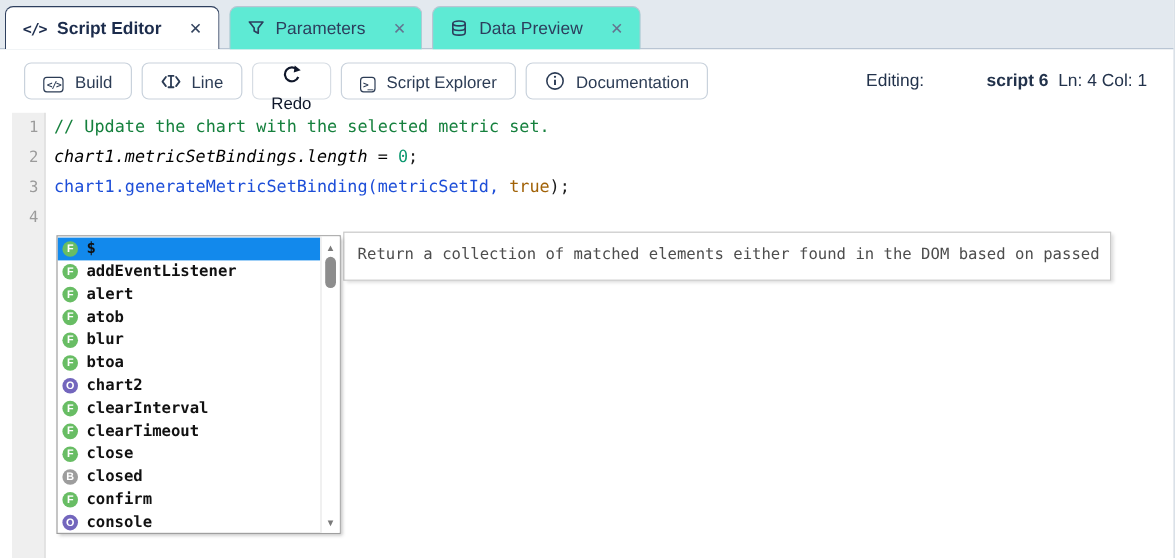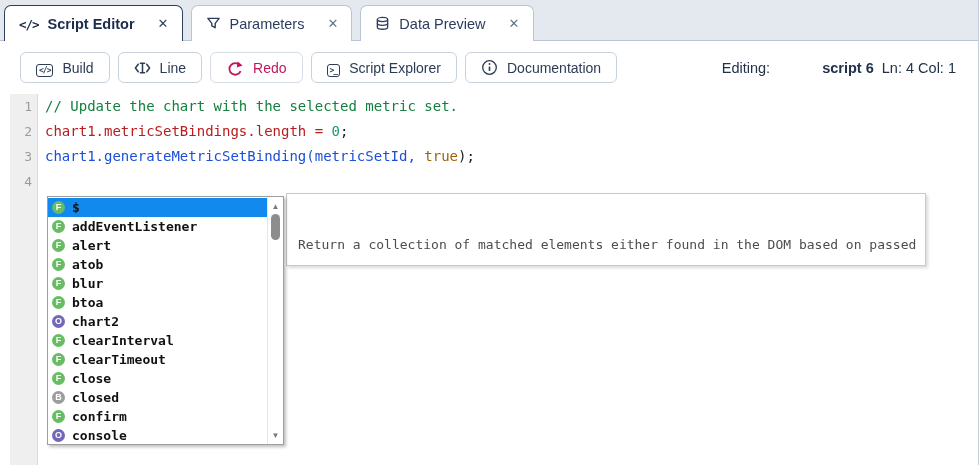--- a/index.html
+++ b/index.html
@@ -26,21 +26,21 @@
     z-index: 3;
   }
   .tab {
     display: flex; align-items: center; gap: 9px;
     height: 36px;
     padding: 0 13px 0 14px;
     margin-right: 8px;
     border: 1px solid #b9c5d3;
     border-bottom: none;
     border-radius: 7px 7px 0 0;
-    background: #ffffff;
+    background: #5eead4;
     color: #2c3e5d;
     font-size: 14.5px;
     cursor: default;
     position: relative;
     top: 1px;
   }
   .tab.active {
     background: #ffffff;
     border-color: #2e3f5e;
     font-weight: bold;
@@ -75,21 +75,21 @@
     height: 31px;
     padding: 0 15px;
     border: 1px solid #c9d2dc;
     border-radius: 6px;
     background: #fff;
     color: #2c3c55;
     font-size: 14px;
     font-family: "Liberation Sans", sans-serif;
     cursor: pointer;
   }
-  .tb-btn.disabled { color: #be185d; border-color: #d7dde4; cursor: default; }
+  .tb-btn.disabled { color: #0f172a; border-color: #d7dde4; cursor: default; flex-direction: column; }
   .tb-btn .boxed {
     font-family: "DejaVu Sans Mono", monospace;
     font-size: 8px; font-weight: bold;
     border: 1.5px solid currentColor;
     border-radius: 3px;
     padding: 1px 2px;
     letter-spacing: -1px;
     line-height: 1.1;
   }
   .tb-btn svg { display: block; }
@@ -194,21 +194,21 @@
     background: #fff;
     border: 1px solid #c9c9c9;
     box-shadow: 2px 2px 3px rgba(0,0,0,0.15);
     padding: 7px 11px 9px;
     font-family: "DejaVu Sans Mono", monospace;
     font-size: 13px;
     line-height: 23px;
     color: #4d4d4d;
     z-index: 9;
   }
-  .ac-tooltip div { white-space: pre; margin-top: 32px; }
+  .ac-tooltip div { white-space: pre; }
 </style>
 </head>
 <body>
 
 <div class="app">
 
   <div class="tabbar">
       <div class="tab active">
         <span><span class="txt-icon">&lt;/&gt;</span></span>
         <span>Script Editor</span>
@@ -282,21 +282,21 @@
 
     <div class="editor">
       <div class="gutter">
           <div class="">1</div>
           <div class="">2</div>
           <div class="">3</div>
           <div class="">4</div>
         </div>
       <div class="code">
           <div class="code-line"><span style="color: #15803d;">// Update the chart with the selected metric set.</span></div>
-          <div class="code-line"><span style="color: #b91c1c;">chart1.metricSetBindings.length = </span><span style="color: rgb(16, 154, 114);">0</span><span style="color: rgb(28, 28, 28);">;</span></div>
+          <div class="code-line"><span style="color: #000000; font-style: italic;">chart1.metricSetBindings.length = </span><span style="color: rgb(16, 154, 114);">0</span><span style="color: rgb(28, 28, 28);">;</span></div>
           <div class="code-line"><span style="color: #1d4ed8;">chart1.generateMetricSetBinding(metricSetId, </span><span style="color: #a16207;">true</span><span style="color: rgb(28, 28, 28);">);</span></div>
           <div class="code-line"></div>
         </div>
     </div>
   </div>
 
   <div class="autocomplete">
     <div class="ac-list">
         <div class="ac-item" style="background: rgb(18, 137, 236);"><div class="ac-kind" style="background: rgb(104, 189, 100);">F</div><div class="">$</div></div>
         <div class="ac-item"><div class="ac-kind" style="background: rgb(104, 189, 100);">F</div><div class="">addEventListener</div></div>

